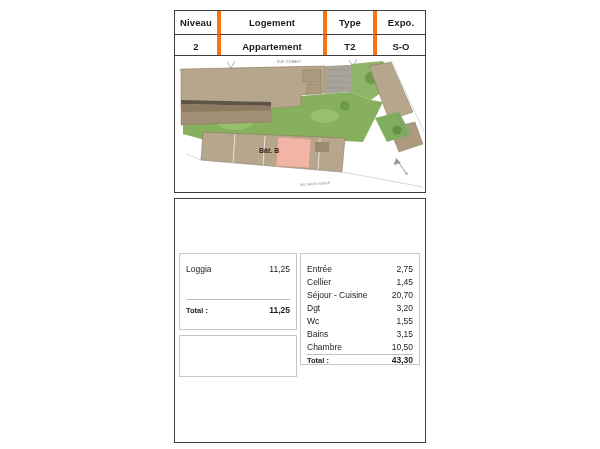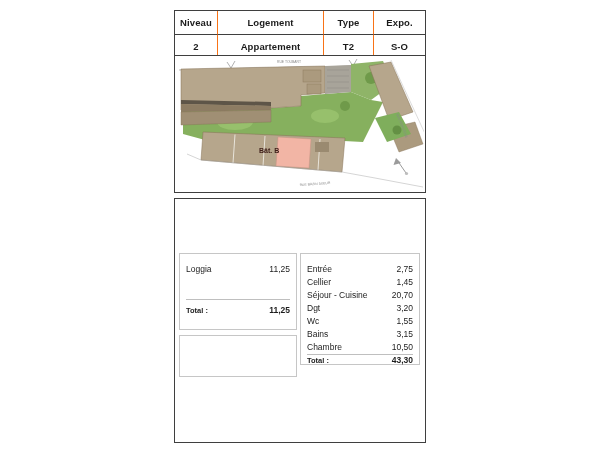--- a/index.html
+++ b/index.html
@@ -3,21 +3,21 @@
 <meta charset="utf-8">
 <style>
   html,body{margin:0;padding:0;background:#ffffff;}
   body{font-family:"Liberation Sans", sans-serif; -webkit-font-smoothing:antialiased;}
   #canvas{position:relative;width:600px;height:449px;background:#ffffff;overflow:hidden;}
   .doc-block{position:absolute;left:174px;width:252px;box-sizing:border-box;background:#ffffff;border:1.5px solid #3f3f3f;}
 
   
   #unit-table{top:3px;height:48px;display:grid;grid-template-columns:42px 106px 50px 1fr;grid-template-rows:1fr 1fr;margin-top:7px;}
   #unit-table .cell{display:flex;align-items:center;justify-content:center;
-     border-left:1px solid #f97316;border-top:1px solid #3f3f3f;
+     border-left:4px solid #f97316;border-top:1px solid #3f3f3f;
      font-size:9.5px;font-weight:bold;color:#1b1b1b;letter-spacing:.1px;}
   #unit-table .cell.c0{border-left:none;}
   #unit-table .cell.r0{border-top:none;}
 
   
   #plan-block{top:55px;height:138px;}
   #plan-block svg{display:block;}
 
   
   #areas-block{top:198px;height:245px;}

